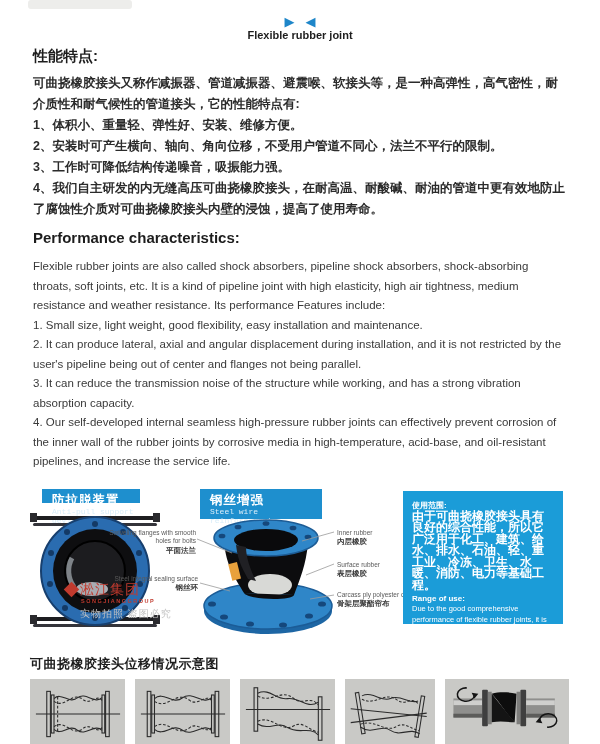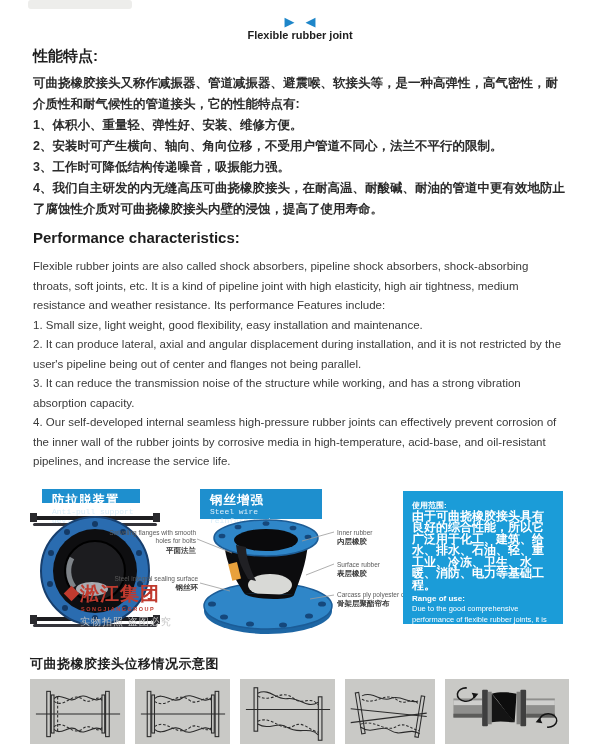--- a/index.html
+++ b/index.html
@@ -47,21 +47,21 @@
   .callout .cn{font-size:7.5px;font-weight:700;color:#3a3a3a;margin-top:1px;}
   .co-l1{left:108px;top:50px;width:88px;text-align:right;}
   .co-l2{left:98px;top:96px;width:100px;text-align:right;}
   .co-r1{left:337px;top:50px;width:70px;}
   .co-r2{left:337px;top:82px;width:70px;}
   .co-r3{left:337px;top:112px;width:75px;white-space:nowrap;}
   .leaders{position:absolute;left:0;top:0;}
   .watermark{position:absolute;left:66px;top:102px;width:120px;}
   .wm-row{display:flex;align-items:center;gap:3px;}
   .wm-diamond{width:11px;height:11px;background:var(--watermark-red);transform:rotate(45deg);flex:0 0 auto;}
-  .wm-cn{font-size:19px;font-weight:700;color:var(--watermark-red);letter-spacing:1px;}
+  .wm-cn{font-size:14px;font-weight:400;color:var(--watermark-red);letter-spacing:1px;}
   .wm-en{font-size:5.5px;font-weight:700;color:var(--watermark-red);letter-spacing:1.5px;margin-left:15px;margin-top:-1px;}
   .wm-note{font-size:10px;color:#c2c2c2;margin-left:14px;margin-top:3px;letter-spacing:1px;}
   .range-panel{position:absolute;left:403px;top:12px;width:160px;height:133px;background:var(--panel-blue);
     color:#fff;box-sizing:border-box;padding:9px 9px 0 9px;}
   .rp-h-cn{font-size:8px;font-weight:700;line-height:11px;}
   .rp-b-cn{font-size:12px;font-weight:700;line-height:11.5px;}
   .rp-h-en{font-size:8px;font-weight:700;line-height:11px;margin-top:2px;}
   .rp-b-en{font-size:7.5px;line-height:10.5px;}
 
   

